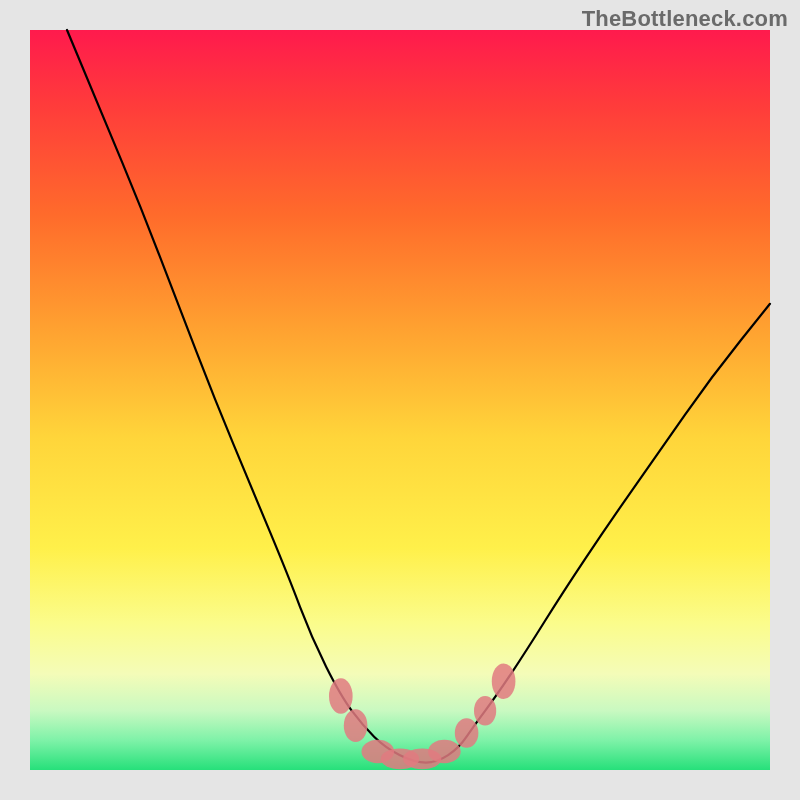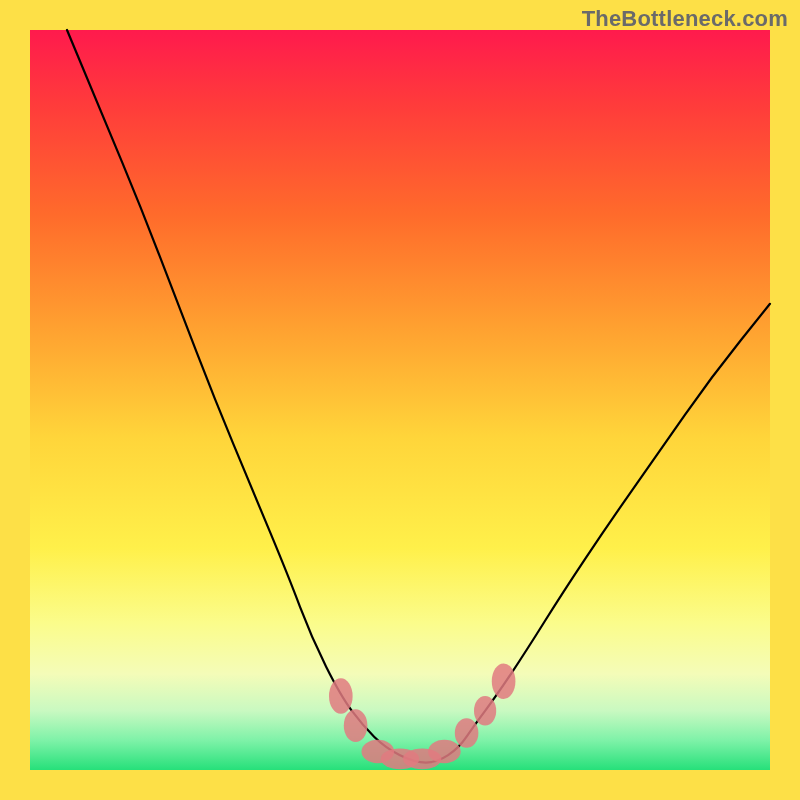--- a/index.html
+++ b/index.html
@@ -7,21 +7,21 @@
     padding: 0;
     width: 800px;
     height: 800px;
     background: #000;
     overflow: hidden;
   }
   .frame {
     position: relative;
     width: 800px;
     height: 800px;
-    background: #fde047;
+    background: #e5e5e5;
   }
   .plot-area {
     position: absolute;
     left: 30px;
     top: 30px;
     width: 740px;
     height: 740px;
     background: linear-gradient(to bottom,
       #ff1a4d 0%,
       #ff3b3b 10%,

